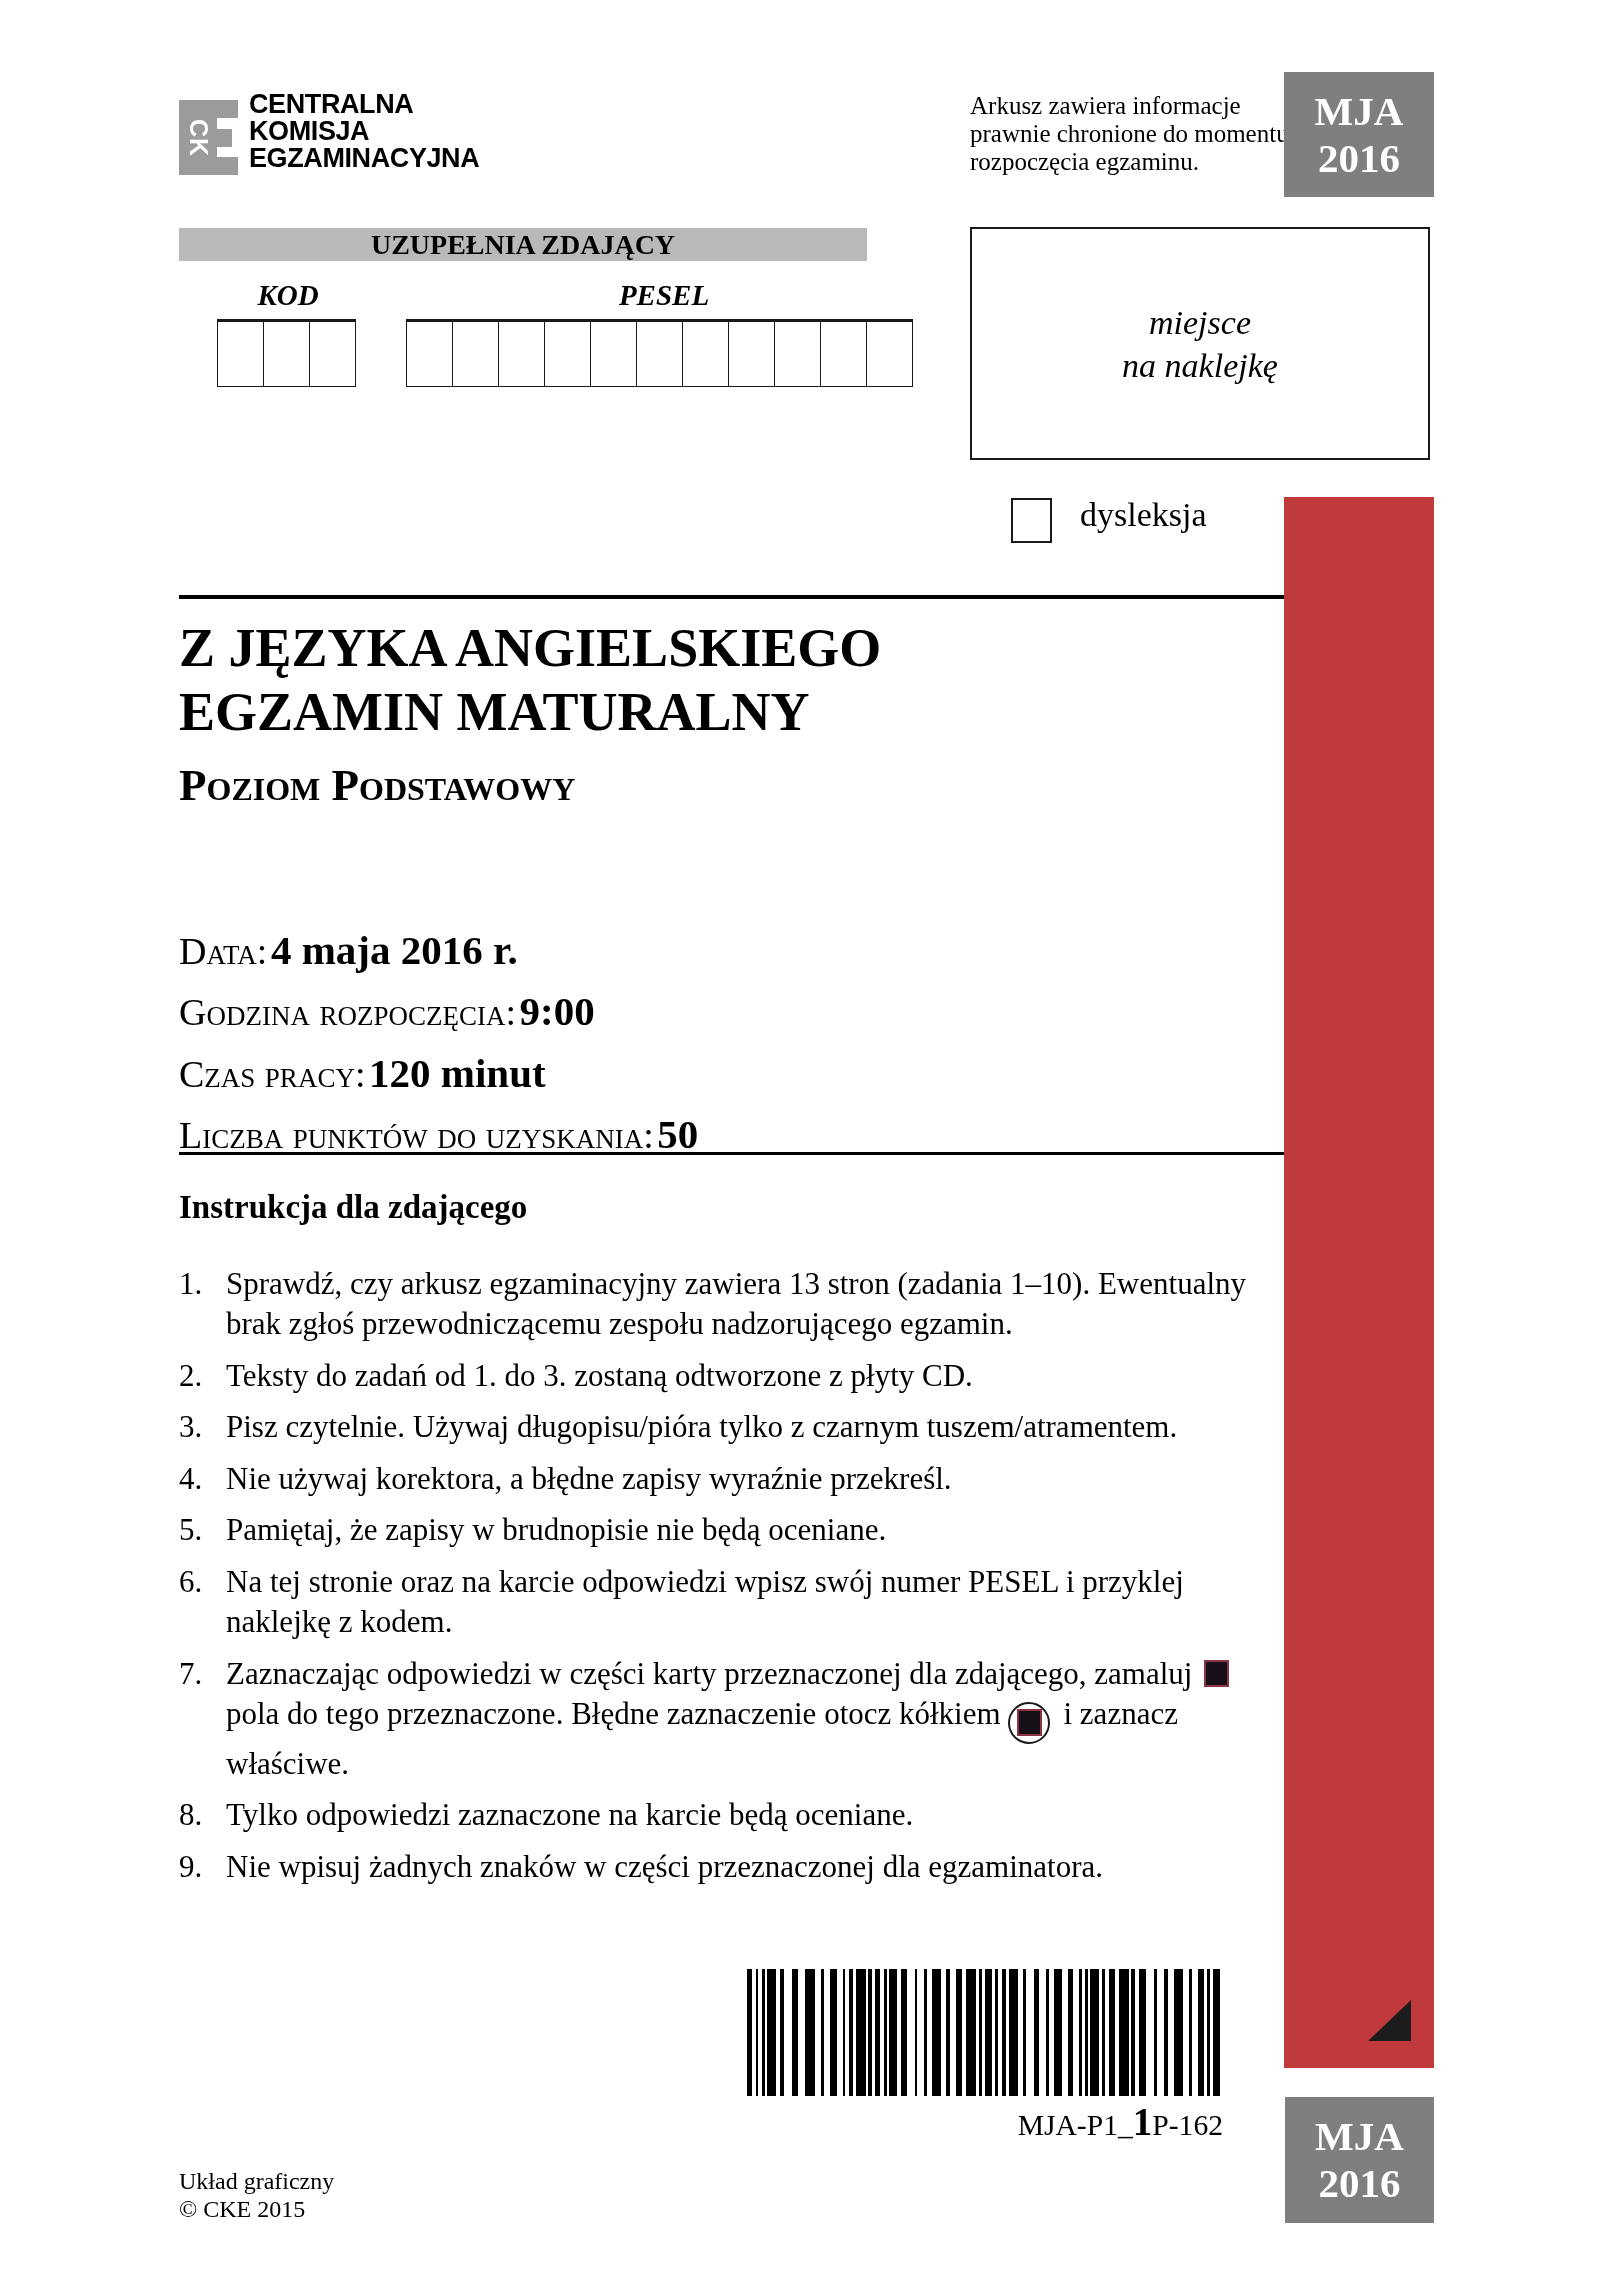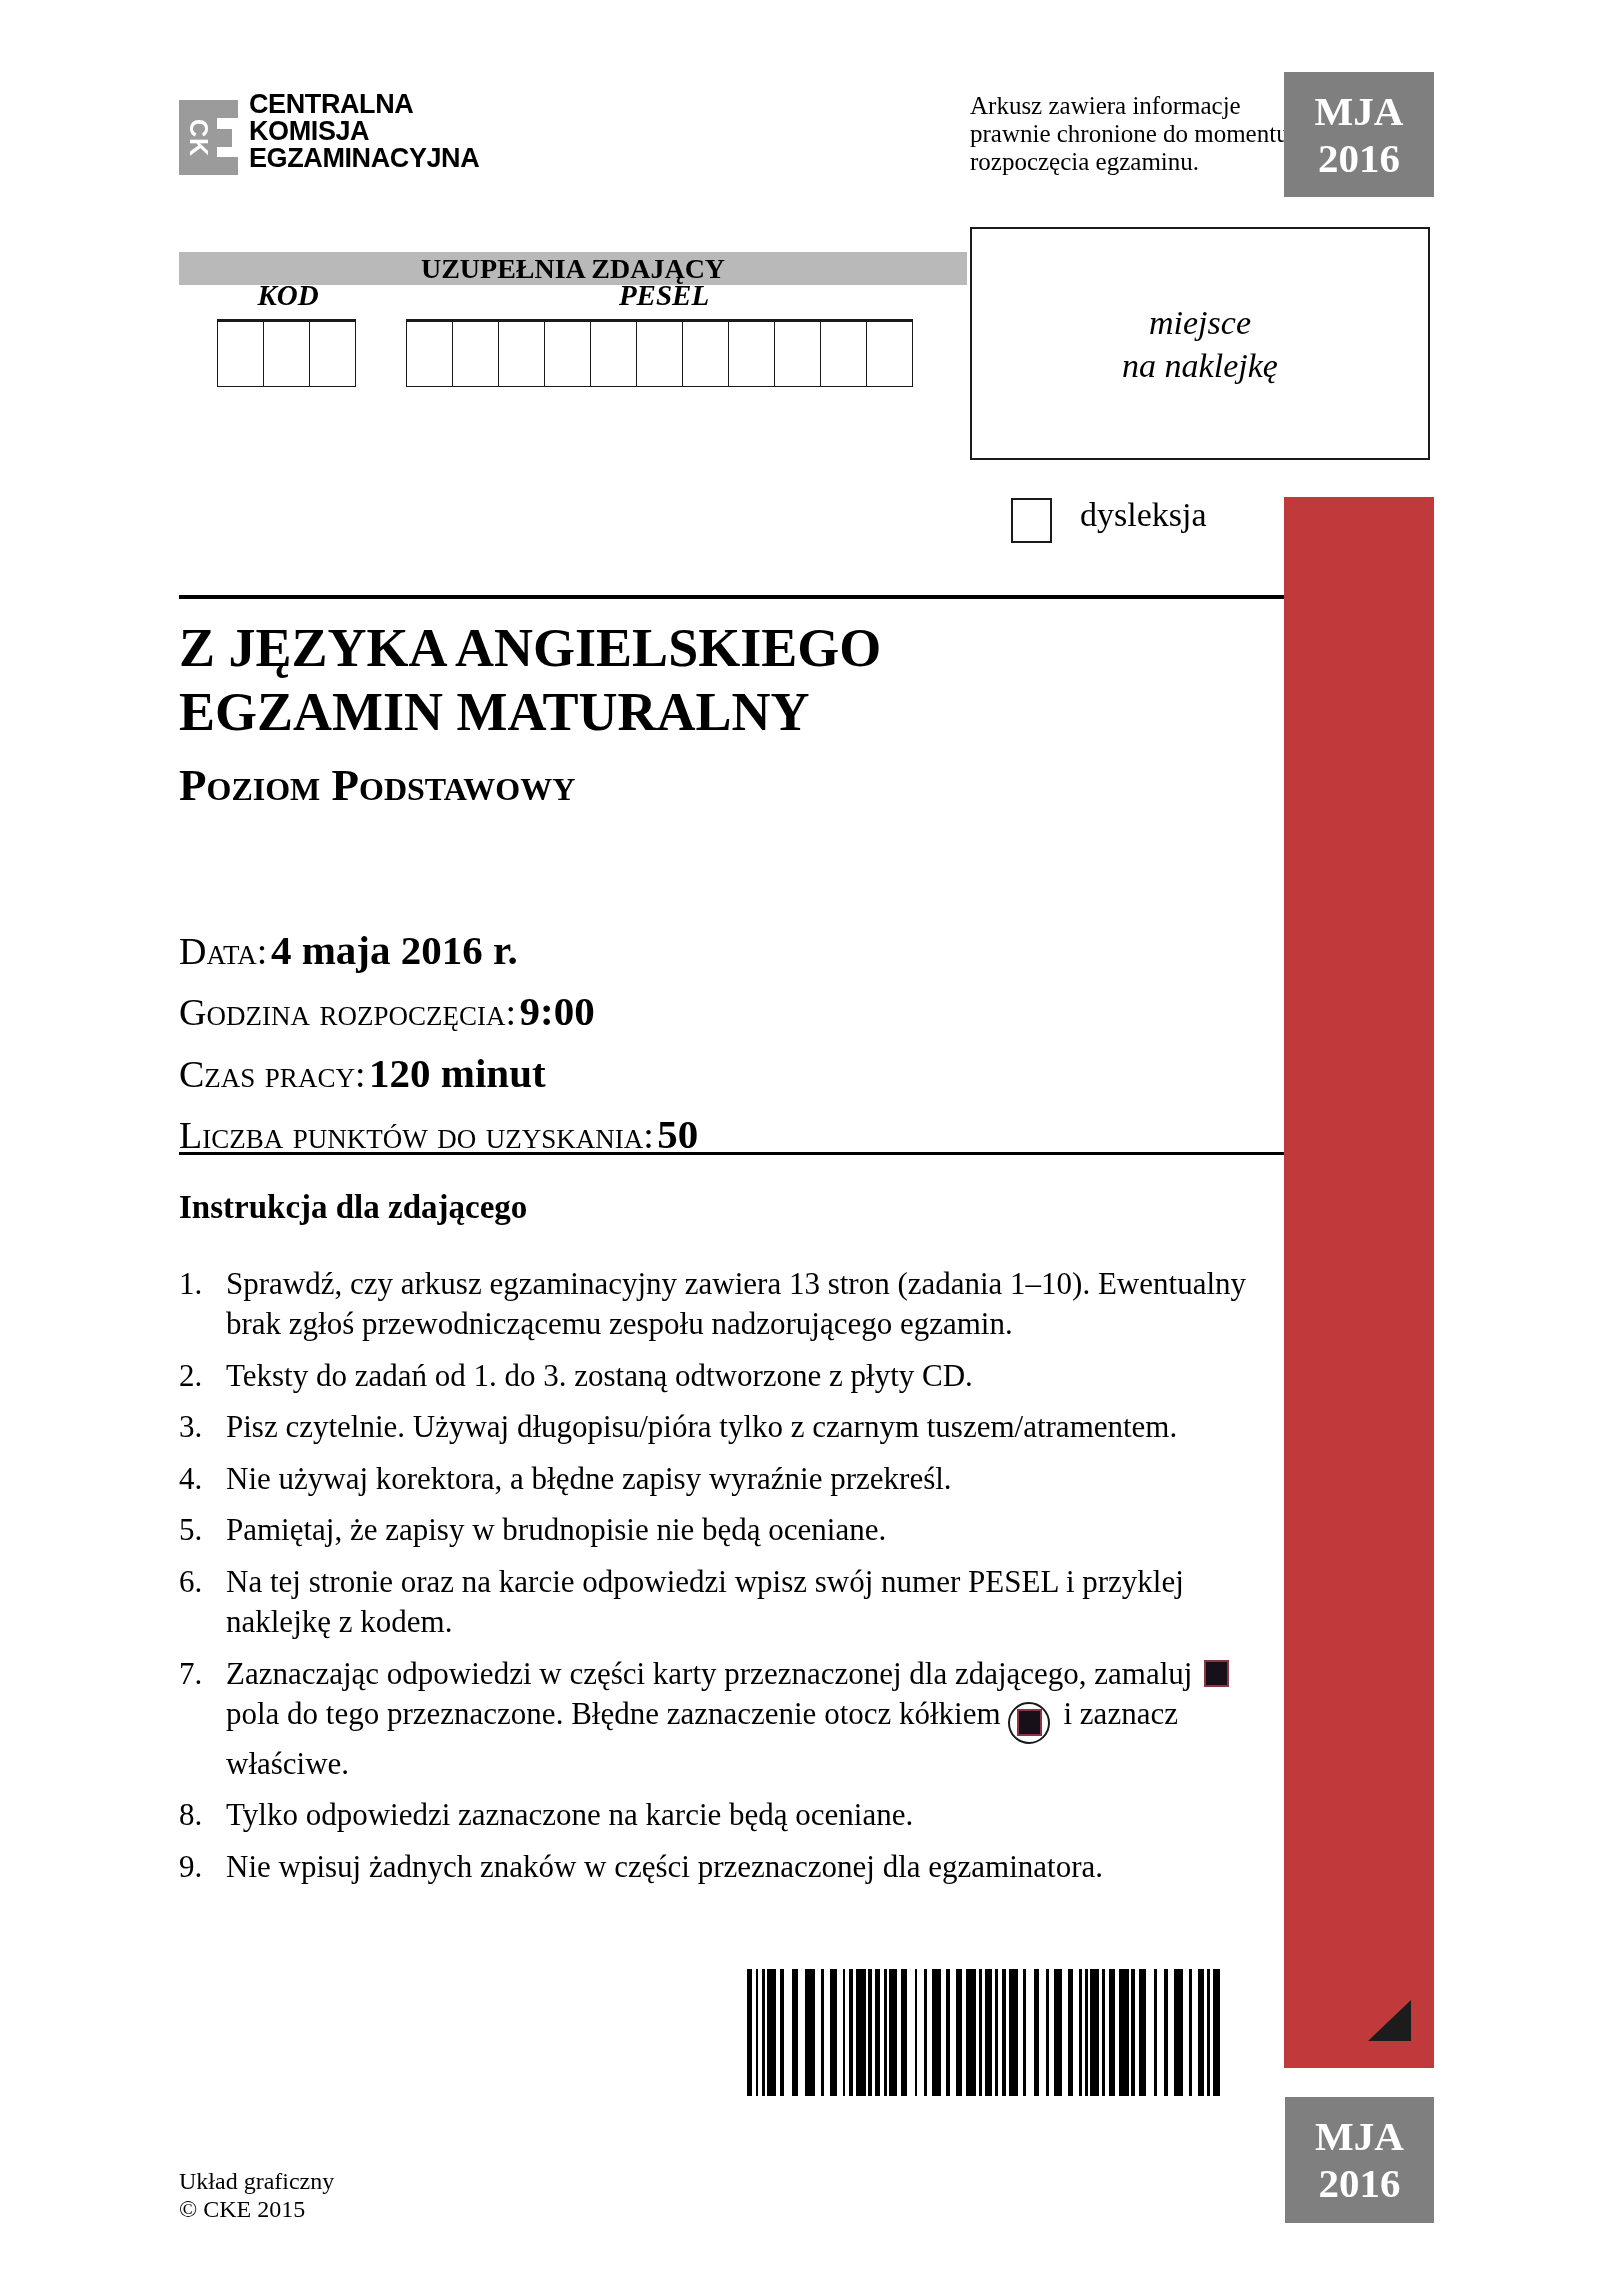--- a/index.html
+++ b/index.html
@@ -33,21 +33,21 @@
   .legal{position:absolute;left:970px;top:92px;font-size:25px;line-height:28px;}
   .badge{
     position:absolute;background:#7f7f7f;color:#fff;text-align:center;
     font-weight:bold;font-size:41px;line-height:47px;
     display:flex;flex-direction:column;justify-content:center;
   }
   .badge-top{left:1284px;top:72px;width:150px;height:125px;}
   .badge-bottom{left:1285px;top:2097px;width:149px;height:126px;}
   
   .uz-bar{
-    position:absolute;left:179px;top:252px;width:788px;height:33px;
+    position:absolute;left:179px;top:228px;width:688px;height:33px;
     background:#b9b9b9;display:flex;align-items:center;justify-content:center;
     font-weight:bold;font-size:28px;
   }
   .code-label{position:absolute;top:279px;font-weight:bold;font-size:29px;text-align:center;font-style:italic;}
   .kod-label{left:217px;width:142px;}
   .pesel-label{left:406px;width:516px;}
   .cellrow{position:absolute;top:319px;display:flex;border:1.8px solid #1a1a1a;border-top:3.6px solid #1a1a1a;height:64px;box-sizing:content-box;}
   .kod-row{left:217px;}
   .pesel-row{left:406px;}
   .cellrow .cell{width:45px;height:64px;border-left:1.8px solid #1a1a1a;background:#fff;}
@@ -285,20 +285,23 @@
       <i style="width: 3.6px; margin-right: 4.5px;"></i>
       <i style="width: 7.2px; margin-right: 8px;"></i>
       <i style="width: 2.7px; margin-right: 7.2px;"></i>
       <i style="width: 4.5px; margin-right: 5.4px;"></i>
       <i style="width: 9.9px; margin-right: 5.4px;"></i>
       <i style="width: 3.6px; margin-right: 6.3px;"></i>
       <i style="width: 5.4px; margin-right: 3.6px;"></i>
       <i style="width: 2.7px; margin-right: 2.7px;"></i>
       <i style="width: 8px; margin-right: 2.7px;"></i>
     </div>
+  <div class="bc-label">
+    <span>MJA-P1_</span><span class="emph">1</span><span>P-162</span>
+  </div>
 
   <div class="badge badge-bottom">
     <div>MJA</div>
     <div>2016</div>
   </div>
 
   <div class="footer">
     <div>Układ graficzny</div>
     <div>© CKE 2015</div>
   </div>

